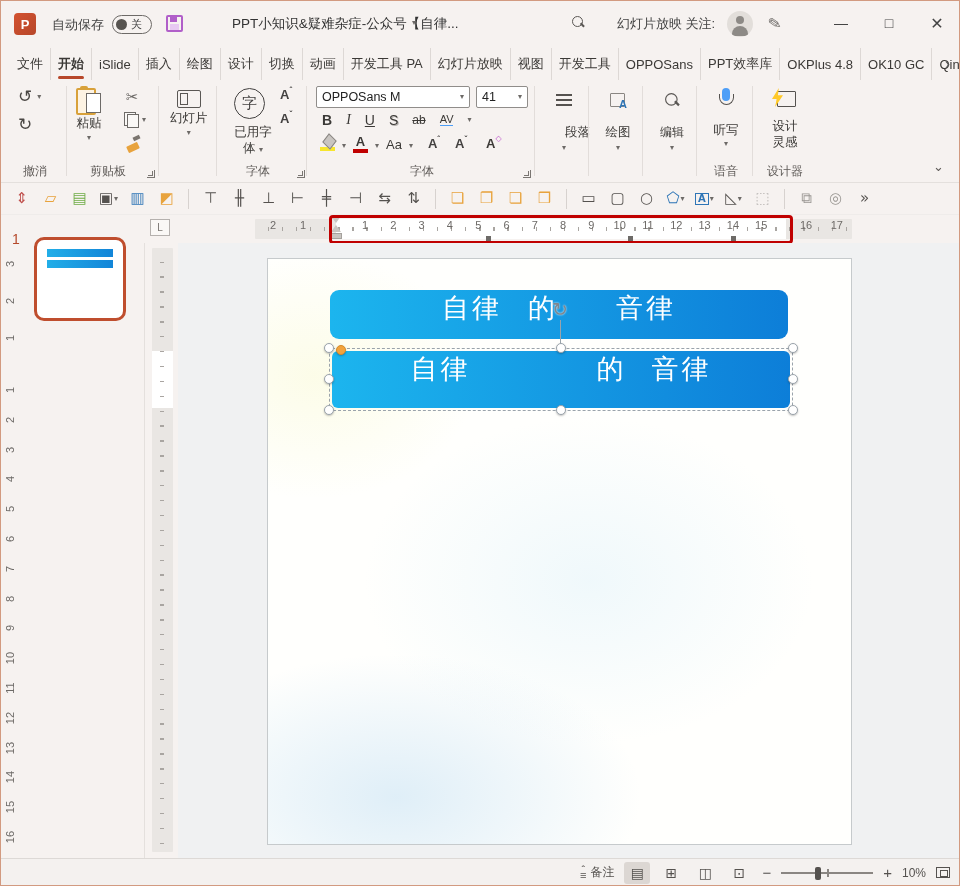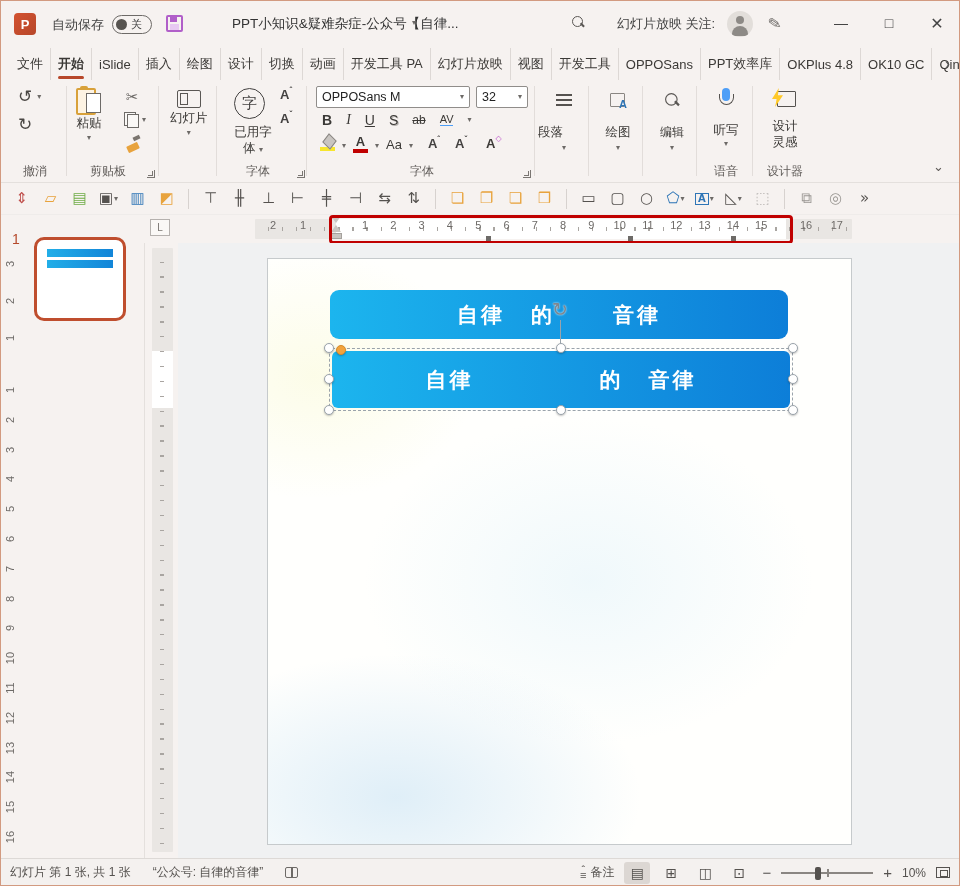--- a/index.html
+++ b/index.html
@@ -123,21 +123,21 @@
   #thumb1 .b1{top:9px}#thumb1 .b2{top:20px}
   #vruler{position:absolute;left:152px;top:5px;width:21px;height:604px;background:#e9e6e3;border-radius:1px}
   #vruler .zone{position:absolute;left:0;right:0;background:#fff}
   #vruler .ticks{position:absolute;top:0;bottom:0;left:8px;width:4px;background:repeating-linear-gradient(180deg,transparent 0 13.5px,#a9a5a1 13.5px 14.9px)}
   .vnum{position:absolute;left:3px;width:14px;height:14px;text-align:center;font-size:11px;color:#6d6a67;line-height:14px;transform:rotate(-90deg)}
   #canvas{position:absolute;left:178px;top:0;right:0;bottom:0;background:#f0f1f2}
   #slide{position:absolute;left:89px;top:15px;width:585px;height:587px;background:#fffffd;border:1px solid #c6cacc;
     background-image:radial-gradient(ellipse 60% 35% at 22% 92%,rgba(150,200,235,.30),transparent 70%),
                      radial-gradient(ellipse 55% 40% at 55% 55%,rgba(185,225,245,.22),transparent 70%),
                      radial-gradient(ellipse 40% 30% at 8% 20%,rgba(250,250,215,.55),transparent 70%)}
-  .banner{position:absolute;height:49px;background:linear-gradient(90deg,#1cb5ee,#0d7ed8);border-radius:9px;display:flex;align-items:center;justify-content:center;color:#fff;font-weight:bold;font-size:21px;letter-spacing:3px;white-space:nowrap}
+  .banner{position:absolute;height:49px;background:linear-gradient(90deg,#1cb5ee,#0d7ed8);border-radius:9px;display:flex;align-items:flex-start;justify-content:center;color:#fff;font-weight:normal;font-size:27px;letter-spacing:3px;white-space:nowrap}
   #banner1{left:152px;top:47px;width:458px}
   #banner2{left:154px;top:108px;width:458px;height:57px;border-radius:6px}
   .gap{display:inline-block;height:1px}
   #banner1 .g1{width:26px}#banner1 .g2{width:58px}
   #banner2 .g1{width:126px}#banner2 .g2{width:25px}
   #sel-outline{position:absolute;left:151px;top:105px;width:464px;height:63px;border:1.5px dashed #9aa3ab;border-radius:3px}
   .handle{position:absolute;width:10px;height:10px;border-radius:50%;background:#fff;border:1.2px solid #9aa3ab;box-shadow:0 1px 2px rgba(0,0,0,.25)}
   .handle.adj{background:#f2a33c;border-color:#d88b28}
   #rotate-line{position:absolute;left:382px;top:77px;width:1px;height:28px;background:#9aa3ab}
   #rotate-handle{position:absolute;left:371px;top:55px;width:22px;height:22px;font-size:19px;color:#7d8790;display:flex;align-items:center;justify-content:center;text-shadow:0 0 2px #fff}
@@ -299,21 +299,21 @@
     <span class="launcher"></span>
   </div>
   <div class="rsep" style="left:306px"></div>
 
   <div class="rgroup" id="g-font">
     <div class="combo" style="left:6px;top:6px;width:154px">
       <span>OPPOSans M</span>
       <span class="dd">▾</span>
     </div>
     <div class="combo" style="left:166px;top:6px;width:52px">
-      <span>32</span>
+      <span>41</span>
       <span class="dd">▾</span>
     </div>
     <div class="fmtrow" style="left:12px;top:33px;gap:14px">
       <span class="fmt" style="font-weight:bold">B</span>
       <span class="fmt" style="font-style:italic;font-family:'Liberation Serif',serif">I</span>
       <span class="fmt" style="text-decoration:underline">U</span>
       <span class="fmt" style="text-shadow:1px 1px 0 #b5b1ae">S</span>
       <span class="fmt" style="text-decoration:line-through;font-size:12px">ab</span>
       <span class="fmt" style="font-size:11px;border-bottom:1px solid #4d9ef7">AV</span>
       <span class="dd">▾</span>
@@ -335,21 +335,21 @@
       <span class="a-size" style="margin-left:8px;margin-top:1px">A<sup>ˇ</sup></span>
       <span class="a-size" style="margin-left:12px;margin-top:1px;color:#3b3936">A<sup style="color:#c05ccc">◇</sup></span>
     </div>
     <div class="glabel">字体</div>
     <span class="launcher"></span>
   </div>
   <div class="rsep" style="left:534px"></div>
 
   <div class="rgroup" id="g-para">
     <span class="paraic" style="position:absolute;left:18px;top:14px"></span>
-    <div style="position:absolute;top:44px;width:100%;text-align:left;font-size:12.5px">段落</div>
+    <div style="position:absolute;top:44px;width:100%;text-align:right;font-size:12.5px">段落</div>
     <span class="dd" style="position:absolute;top:64px;left:24px">▾</span>
   </div>
   <div class="rsep" style="left:588px"></div>
 
   <div class="rgroup" id="g-draw">
     <span class="drawic" style="position:absolute;left:18px;top:13px"></span>
     <div style="position:absolute;top:44px;width:100%;text-align:center;font-size:12.5px">绘图</div>
     <span class="dd" style="position:absolute;top:64px;left:24px">▾</span>
   </div>
   <div class="rsep" style="left:642px"></div>
@@ -581,25 +581,20 @@
     <span class="handle" style="left:610px;top:100px"></span>
     <span class="handle" style="left:146px;top:131px"></span>
     <span class="handle" style="left:610px;top:131px"></span>
     <span class="handle" style="left:146px;top:162px"></span>
     <span class="handle" style="left:378px;top:162px"></span>
     <span class="handle" style="left:610px;top:162px"></span>
   </div>
 </div>
 
 <div id="statusbar">
-  <div id="sb-left">
-    <span>幻灯片 第 1 张, 共 1 张</span>
-    <span>“公众号: 自律的音律”</span>
-    <span class="bookic"></span>
-  </div>
   <div id="sb-right">
     <span id="notes-btn">
       <span class="notesic">
           <span>ˆ</span>
           <span>≡</span>
         </span>
       <span>备注</span>
     </span>
     <span style="display:flex;gap:8px">
 

